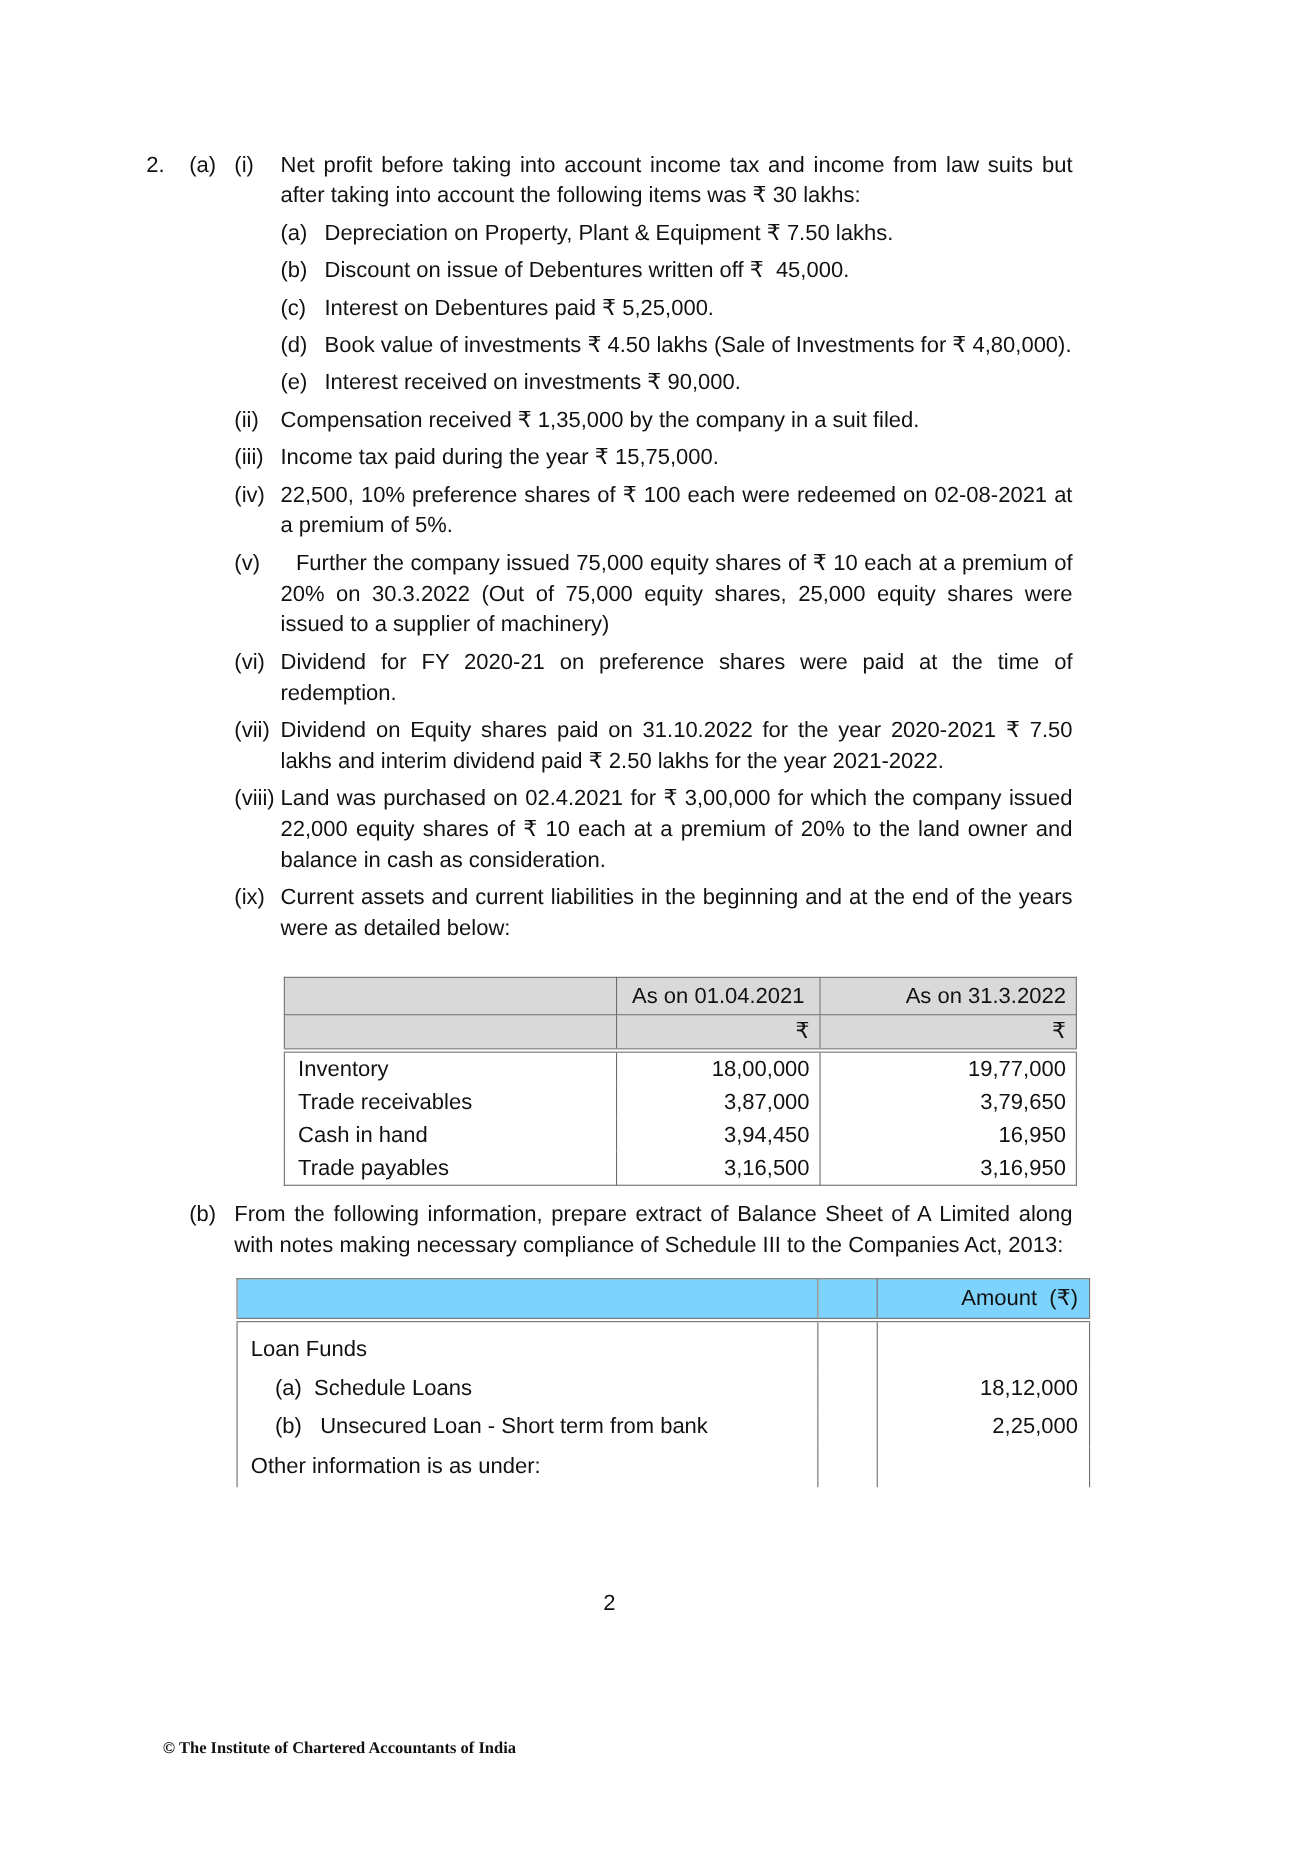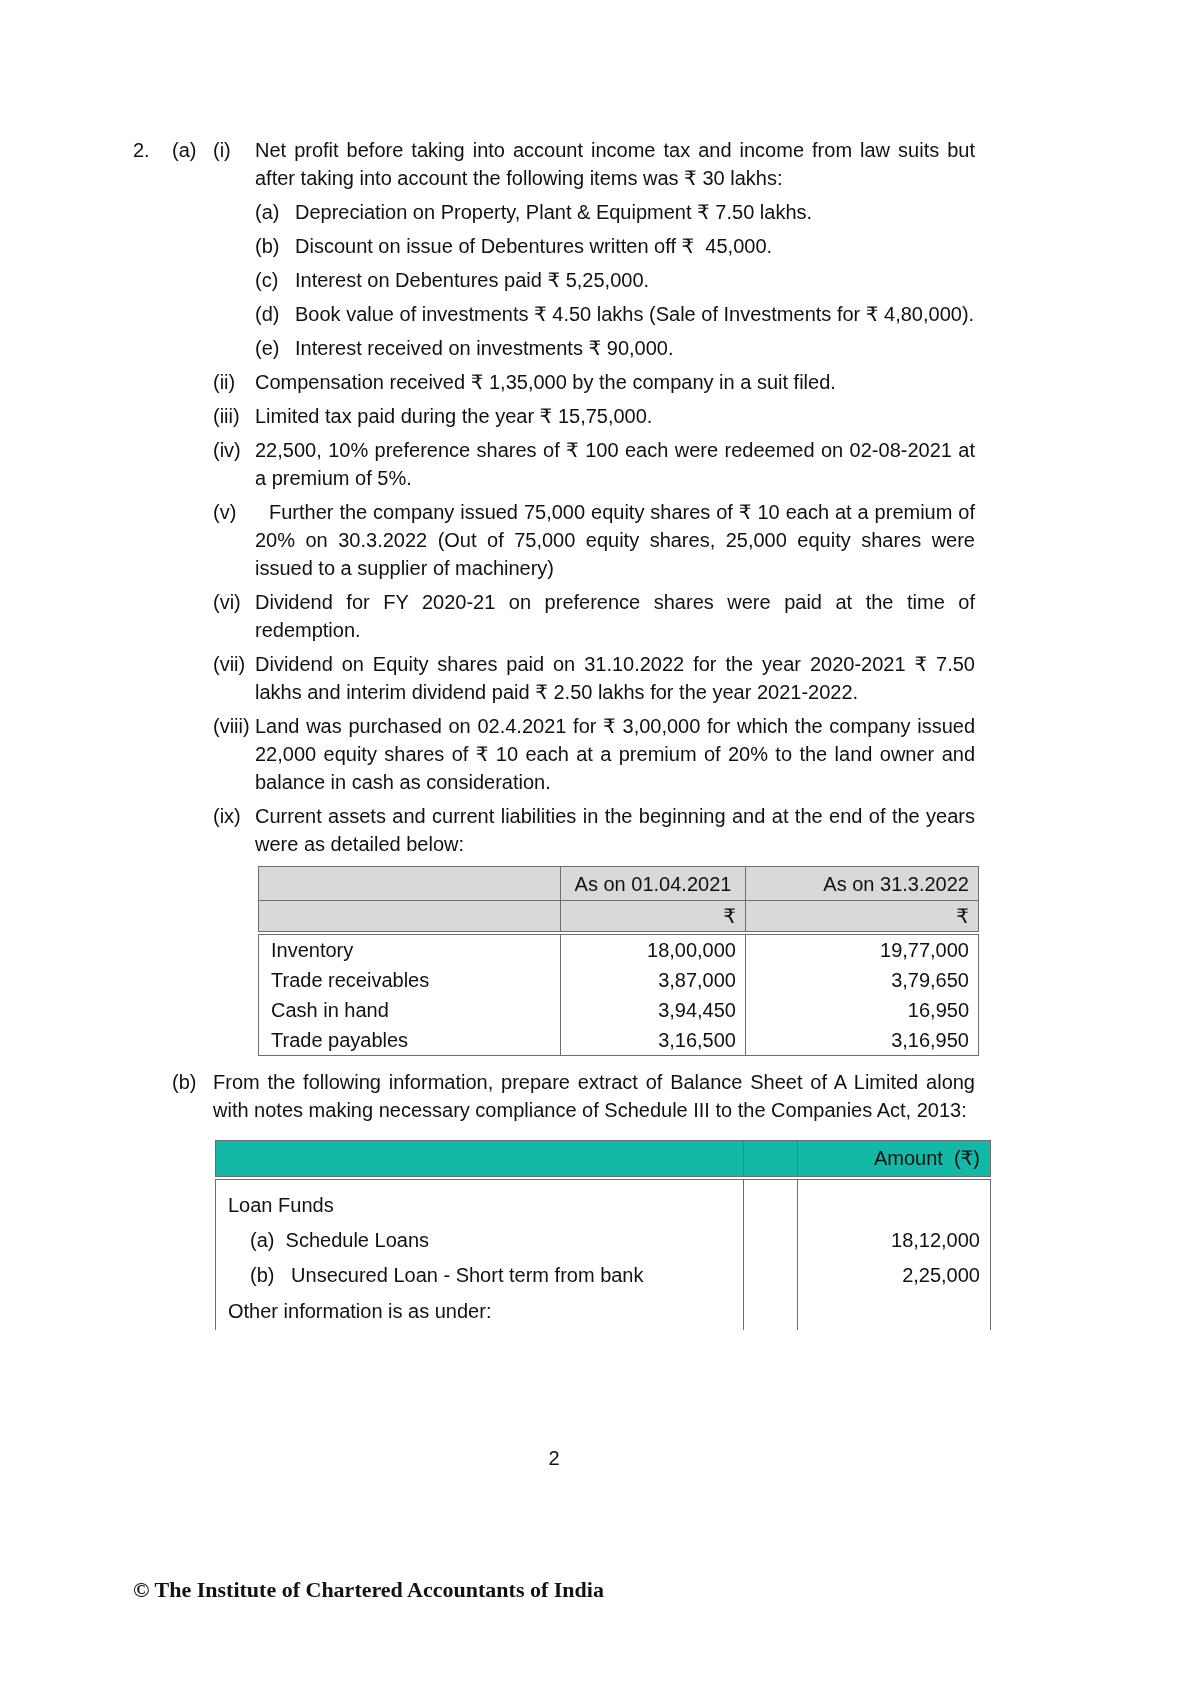--- a/index.html
+++ b/index.html
@@ -26,48 +26,48 @@
   .item-label { min-width: 42px; flex-shrink: 0; }
   .item-text { flex: 1; min-width: 0; text-align: justify; }
   .sub-row { margin-left: 42px; }
   .sub-row .item-label { min-width: 40px; }
   .prewrap { white-space: pre-wrap; }
   .indent-first { text-indent: 14px; }
 
   table { border-collapse: collapse; table-layout: fixed; }
   th, td { font-weight: normal; overflow: hidden; }
 
-  .t1 { width: 720px; margin: 8px 0 12px 45px; }
+  .t1 { width: 720px; margin: 30px 0 12px 45px; }
   .t1 col.c1 { width: 302px; } .t1 col.c2 { width: 185px; } .t1 col.c3 { width: 233px; }
   .t1 th, .t1 td { border-left: 1.5px solid #6e6e6e; border-right: 1.5px solid #6e6e6e; padding: 1px 9px; }
   .t1 thead th { background: #d9d9d9; }
   .t1 thead tr.hdr th { border-top: 1.5px solid #6e6e6e; border-bottom: 1.5px solid #6e6e6e; height: 34px; }
   .t1 thead tr.cur th { border-bottom: 4px double #6e6e6e; height: 30px; }
   .t1 tbody td { height: 30px; }
   .t1 tbody tr:last-child td { border-bottom: 1.5px solid #6e6e6e; }
   .t1 tbody td.lbl { padding-left: 12px; }
 
   .t2 { width: 775px; margin: 16px 0 0 2px; }
   .t2 col.c1 { width: 528px; } .t2 col.c2 { width: 54px; } .t2 col.c3 { width: 193px; }
   .t2 th, .t2 td { border-left: 1.5px solid #6e6e6e; border-right: 1.5px solid #6e6e6e; padding: 2px 10px; }
-  .t2 thead th { background: #14b8a6; border-top: 1.5px solid #6e6e6e; border-bottom: 4px double #6e6e6e; height: 37px; }
+  .t2 thead th { background: #7dd3fc; border-top: 1.5px solid #6e6e6e; border-bottom: 4px double #6e6e6e; height: 37px; }
   .t2 tbody td { height: 33px; vertical-align: bottom; padding-bottom: 5px; }
   .t2 tbody tr.tall td { height: 46px; }
   .t2 tbody td.desc { padding-left: 12px; }
   .t2 tbody tr.indent td.desc { padding-left: 34px; }
   .t2 tbody tr:last-child td { height: 36px; }
 
   .c { text-align: center; }
   .r { text-align: right; }
 
   .page-num { position: absolute; left: 133px; top: 1444px; width: 842px; text-align: center; }
   .copyright {
-    position: absolute; left: 133px; top: 1576px;
+    position: absolute; left: 148px; top: 1576px;
     font-family: "Liberation Serif", "DejaVu Serif", serif;
-    font-weight: bold; font-size: 22px;
+    font-weight: bold; font-size: 15px;
   }
 </style>
 </head>
 <body>
 
 <div class="content">
 
   <div class="qrow">
     <div class="qnum">2.</div>
     <div class="qpart">(a)</div>
@@ -97,21 +97,21 @@
         <span class="item-label">(e)</span>
         <span class="item-text prewrap">Interest received on investments ₹ 90,000.</span>
       </div>
 
       <div class="item-row">
         <span class="item-label">(ii)</span>
         <span class="item-text">Compensation received ₹ 1,35,000 by the company in a suit filed.</span>
       </div>
       <div class="item-row">
         <span class="item-label">(iii)</span>
-        <span class="item-text">Limited tax paid during the year ₹ 15,75,000.</span>
+        <span class="item-text">Income tax paid during the year ₹ 15,75,000.</span>
       </div>
       <div class="item-row">
         <span class="item-label">(iv)</span>
         <span class="item-text">22,500, 10% preference shares of ₹ 100 each were redeemed on 02-08-2021 at a premium of 5%.</span>
       </div>
       <div class="item-row">
         <span class="item-label">(v)</span>
         <span class="item-text indent-first">Further the company issued 75,000 equity shares of ₹ 10 each at a premium of 20% on 30.3.2022 (Out of 75,000 equity shares, 25,000 equity shares were issued to a supplier of machinery)</span>
       </div>
       <div class="item-row">

